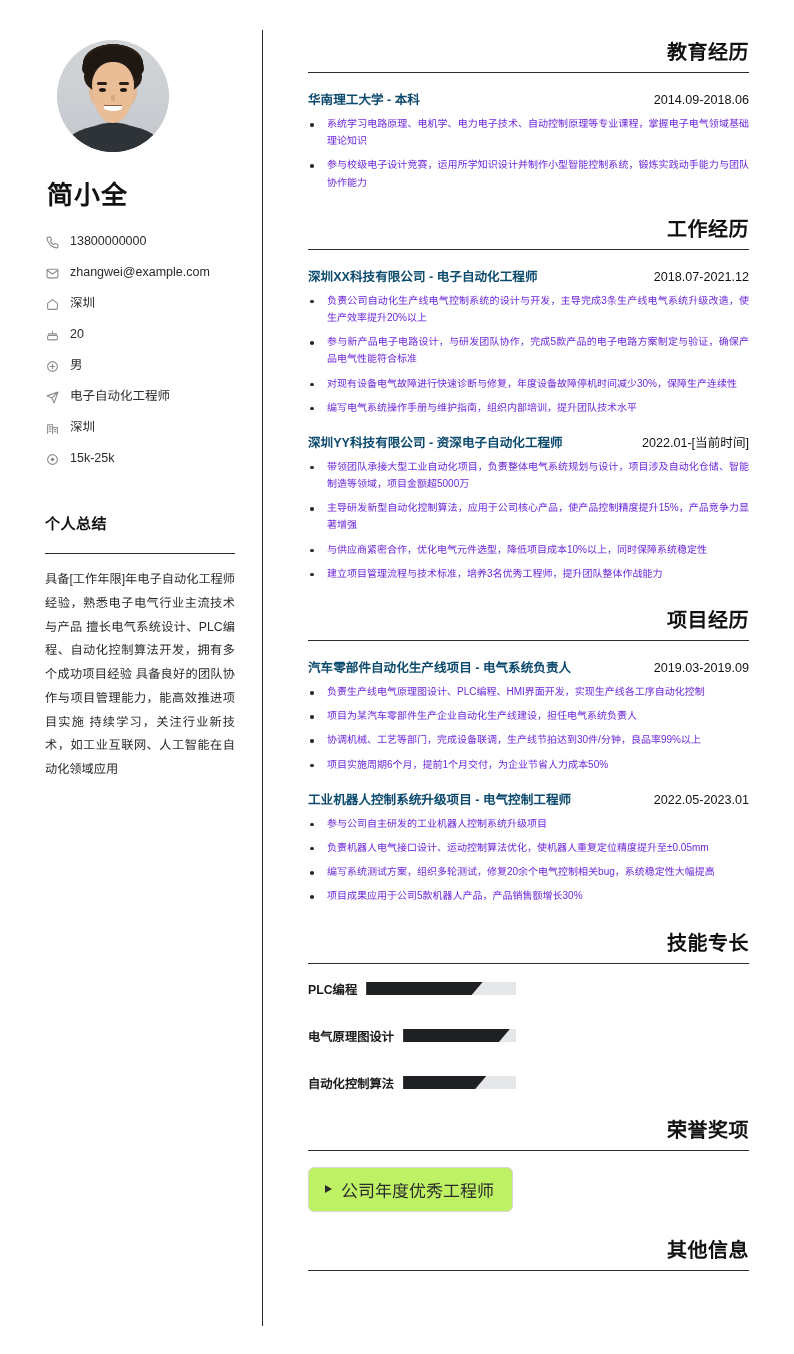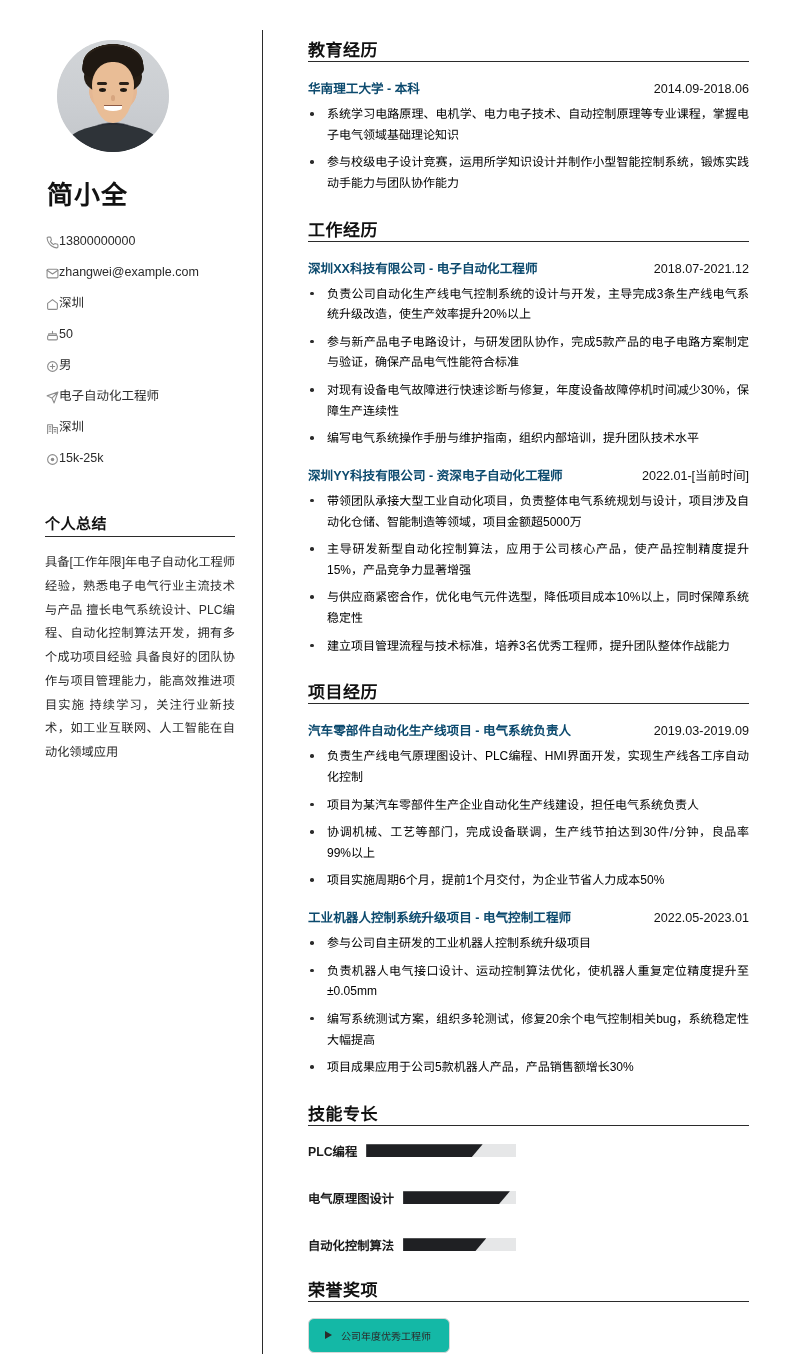--- a/index.html
+++ b/index.html
@@ -120,20 +120,21 @@
     font-size: 26px;
     font-weight: bold;
     letter-spacing: 1px;
     color: #121212;
   }
 
   .contact-list { margin-top: 18px; }
   .contact-row {
     display: flex;
     align-items: center;
+    gap: 11px;
     min-height: 26px;
     margin-bottom: 5px;
   }
   .contact-icon {
     width: 14px; height: 14px;
     flex: 0 0 14px;
     display: inline-flex;
     align-items: center;
     justify-content: center;
     color: #8b8b8b;
@@ -143,45 +144,47 @@
     font-size: 12.5px;
     color: #2a2a2a;
     line-height: 1.4;
   }
 
   .side-section { margin-top: 40px; }
   .side-heading {
     font-size: 15px;
     font-weight: bold;
     color: #111;
-    padding-bottom: 3px;
+    padding-bottom: 20px;
     border-bottom: 1.6px solid #2b2b2b;
     margin-bottom: 14px;
     letter-spacing: 0.5px;
   }
   .summary-text {
     font-size: 12.2px;
     line-height: 1.95;
     color: #2b2b2b;
     text-align: justify;
   }
 
   
   .main {
     flex: 1 1 auto;
     padding: 36px 45px 30px 45px;
   }
   .section { margin-bottom: 22px; }
   .section-heading {
-    font-size: 17px;
+    font-size: 20px;
     font-weight: bold;
     color: #111;
+    padding-bottom: 7px;
     border-bottom: 1.6px solid #2b2b2b;
     margin-bottom: 16px;
     letter-spacing: 0.5px;
+    text-align: right;
   }
   .entry { margin-bottom: 16px; }
   .entry:last-child { margin-bottom: 4px; }
   .entry-head {
     display: flex;
     justify-content: space-between;
     align-items: baseline;
     gap: 14px;
     margin-bottom: 7px;
   }
@@ -193,23 +196,23 @@
   .entry-date {
     font-size: 12.6px;
     font-weight: normal;
     color: #111;
     white-space: nowrap;
   }
   .bullets { list-style: none; }
   .bullets li {
     position: relative;
     padding-left: 19px;
-    font-size: 12px;
+    font-size: 10px;
     line-height: 1.72;
-    color: #000000;
+    color: #6d28d9;
     margin-bottom: 7px;
     text-align: justify;
   }
   .bullets li::before {
     content: "";
     position: absolute;
     left: 2px; top: 8px;
     width: 3.5px; height: 3.5px;
     background: #2b2b2b;
     border-radius: 50%;
@@ -251,23 +254,23 @@
 
   
   .award-list { display: flex; flex-wrap: wrap; gap: 10px; }
   .award-tag {
     display: inline-flex;
     align-items: center;
     gap: 9px;
     border: 1px solid #d7d7d7;
     border-radius: 6px;
     padding: 9px 18px 9px 16px;
-    font-size: 10px;
+    font-size: 17px;
     color: #2b2b2b;
-    background: #14b8a6;
+    background: #bef264;
   }
   .award-tag .tri {
     width: 0; height: 0;
     border-left: 7px solid #2b2b2b;
     border-top: 4.5px solid transparent;
     border-bottom: 4.5px solid transparent;
   }
 </style>
 </head>
 <body>
@@ -322,21 +325,21 @@
         <span class="contact-text">深圳</span>
       </div>
 
       <div class="contact-row">
         <span class="contact-icon">
           <svg viewBox="0 0 24 24" fill="none" stroke="currentColor" stroke-width="2" stroke-linecap="round" stroke-linejoin="round">
               <rect x="3" y="12" width="18" height="8" rx="2"></rect>
               <path d="M5 12V9h14v3M12 4v3"></path>
             </svg>
         </span>
-        <span class="contact-text">50</span>
+        <span class="contact-text">20</span>
       </div>
 
       <div class="contact-row">
         <span class="contact-icon">
           <svg viewBox="0 0 24 24" fill="none" stroke="currentColor" stroke-width="2" stroke-linecap="round" stroke-linejoin="round">
               <circle cx="12" cy="12" r="9"></circle>
               <path d="M8 12h8M12 8v8"></path>
             </svg>
         </span>
         <span class="contact-text">男</span>

